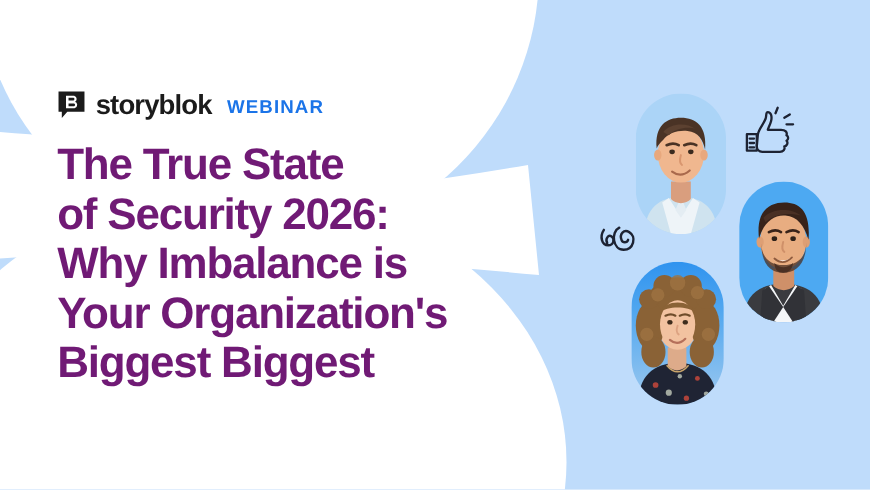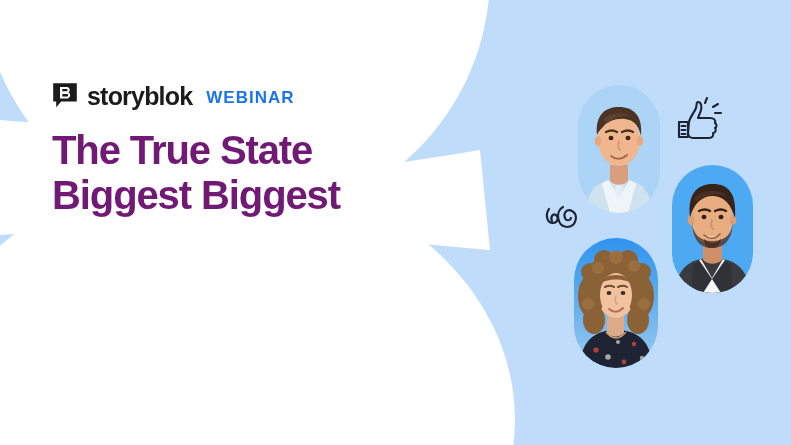--- a/index.html
+++ b/index.html
@@ -173,20 +173,23 @@
         </svg>
       </span>
       <span class="logo-word">storyblok</span>
     </div>
 
     <span class="webinar-label">WEBINAR</span>
   </div>
 
   <h1 id="headline" style="margin:0;">
     <span class="line">The True State</span>
+    <span class="line">of Security 2026:</span>
+    <span class="line">Why Imbalance is</span>
+    <span class="line">Your Organization's</span>
     <span class="line">Biggest Biggest</span>
   </h1>
 
   <div class="portrait" id="portrait-speaker-1">
     <div class="pbg"></div>
     <svg class="person" viewBox="0 0 82 128" aria-hidden="true">
 
       <path d="M8,128 C8,104 22,94 41,94 C60,94 74,104 74,128 Z" fill="#cfe3ef"></path>
       <path d="M30,95 L41,112 L52,95 L58,99 L50,128 L32,128 L24,99 Z" fill="#eef4f8"></path>
       <path d="M41,94 L36,106 L41,113 L46,106 Z" fill="#e4edf3"></path>

